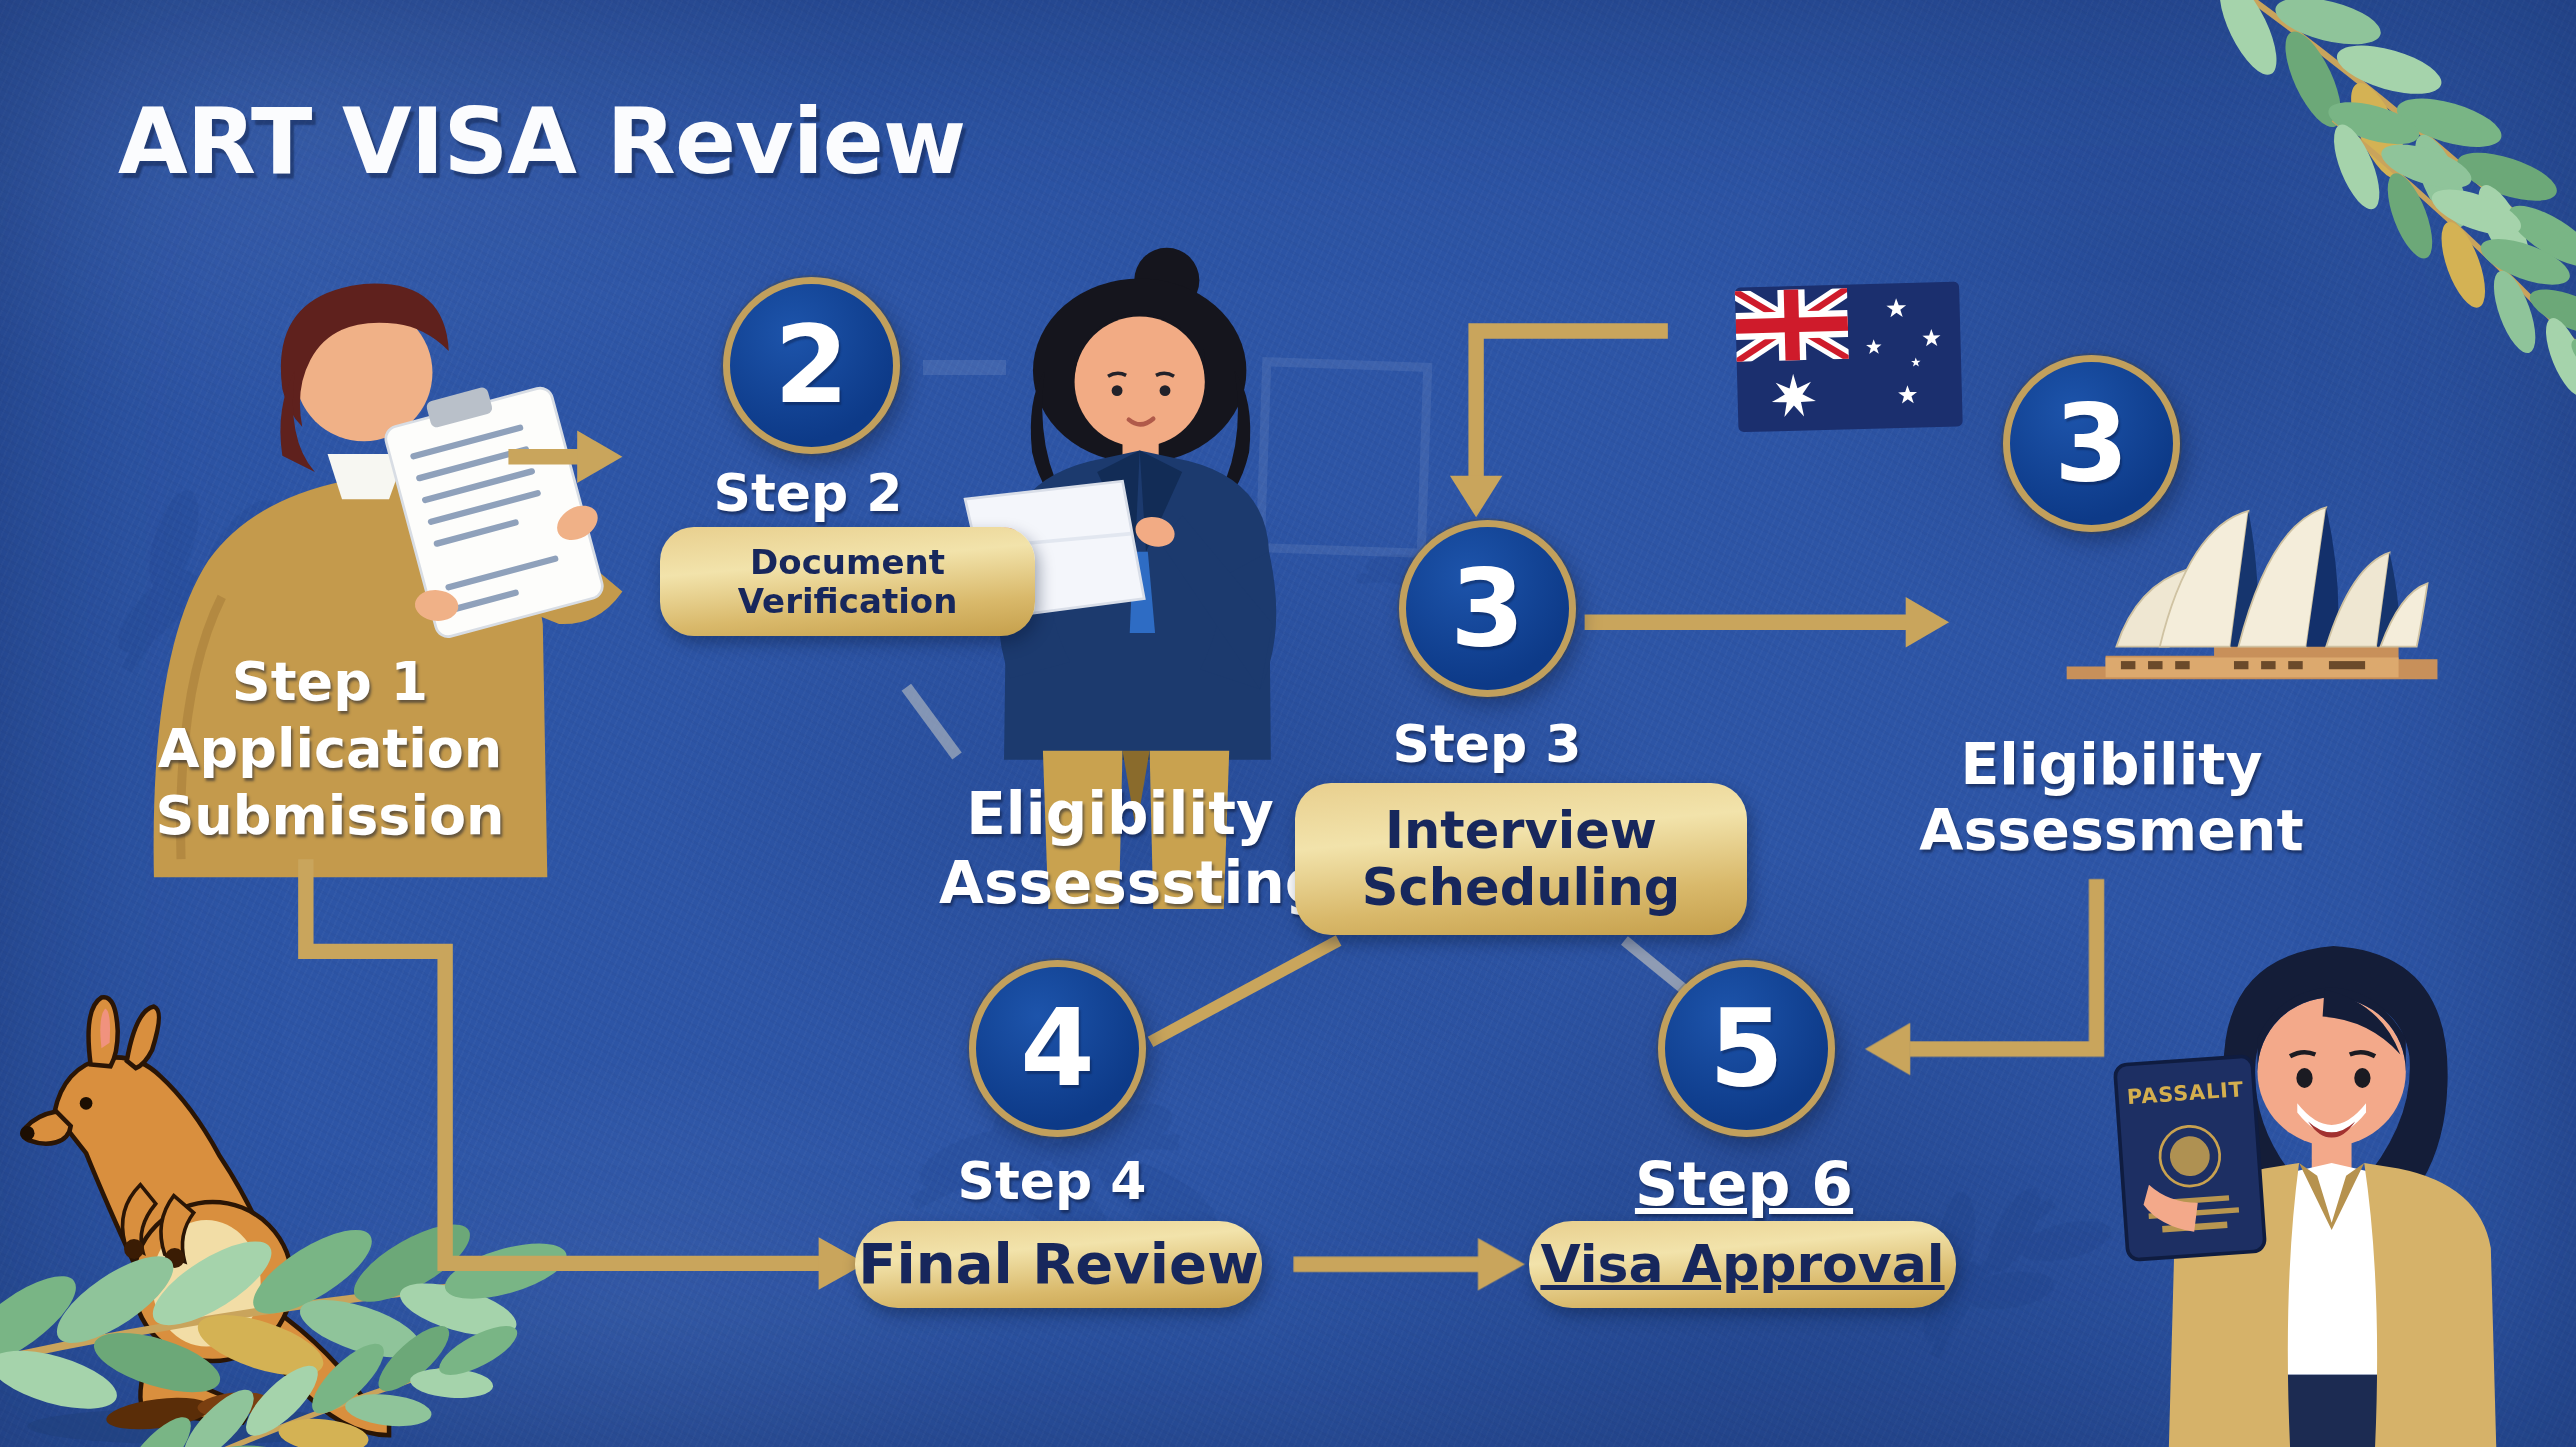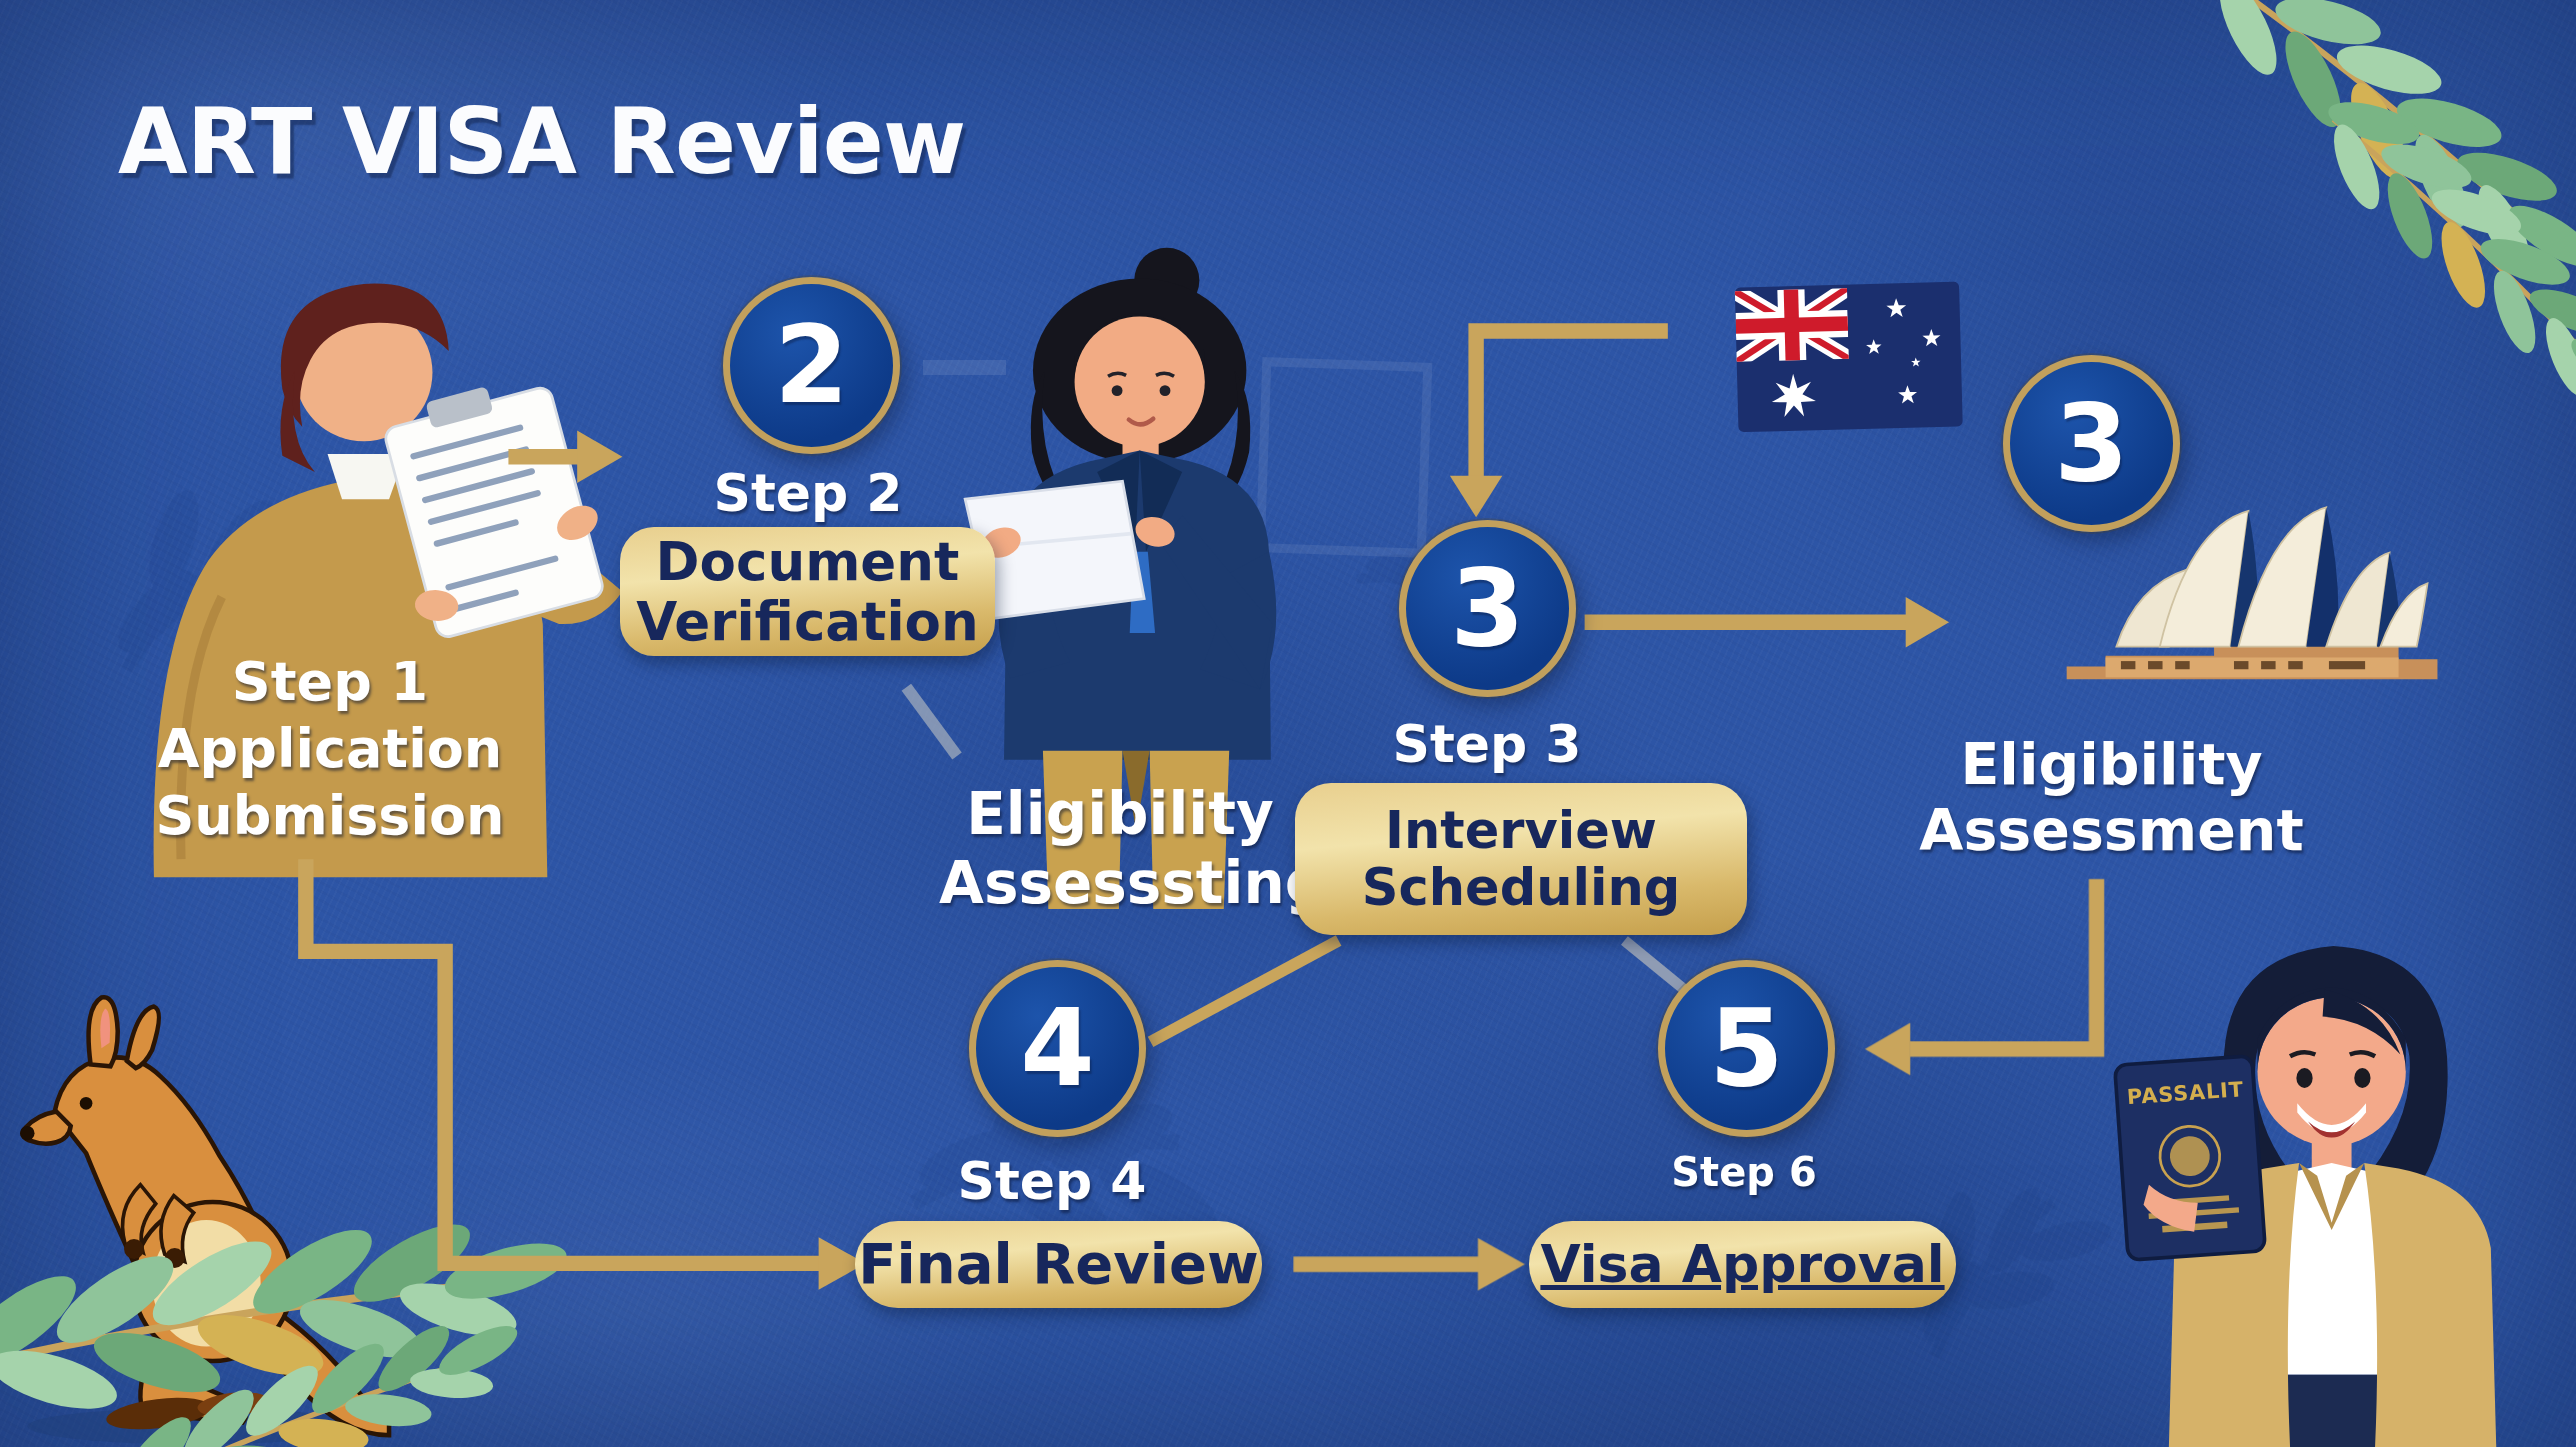--- a/index.html
+++ b/index.html
@@ -281,21 +281,21 @@
     <div>Application</div>
     <div>Submission</div>
   </div>
 
   <div class="circle" style="left:723px;top:277px;">
     <span>2</span>
   </div>
   <div class="lbl" style="left:627px;top:463px;width:362px;font-size:52px;">
     <div>Step 2</div>
   </div>
-  <div class="pill" style="left:620px;top:527px;width:375px;height:129px;border-radius:34px;font-size:53px;">
+  <div class="pill" style="left:660px;top:527px;width:375px;height:109px;border-radius:34px;font-size:34px;">
     <div>Document</div>
     <div>Verification</div>
   </div>
 
   <div class="lbl" style="left:939px;top:780px;width:362px;font-size:58px;line-height:69px;">
     <div>Eligibility</div>
     <div>Assesssting</div>
   </div>
 
   <div class="circle" style="left:1399px;top:520px;">
@@ -323,21 +323,21 @@
   <div class="lbl" style="left:871px;top:1151px;width:362px;font-size:52px;">
     <div>Step 4</div>
   </div>
   <div class="pill" style="left:855px;top:1221px;width:407px;height:87px;border-radius:43px;font-size:56px;align-items:center;">
     <div>Final Review</div>
   </div>
 
   <div class="circle" style="left:1658px;top:960px;">
     <span>5</span>
   </div>
-  <div class="lbl" style="left:1563px;top:1149px;width:362px;font-size:40px;">
+  <div class="lbl" style="left:1563px;top:1149px;width:362px;font-size:60px;text-decoration:underline;">
     <div>Step 6</div>
   </div>
   <div class="pill" style="left:1529px;top:1221px;width:427px;height:87px;border-radius:43px;font-size:52px;text-decoration:underline;">
     <div>Visa Approval</div>
   </div>
 
 </div>
 
 
 </body></html>

